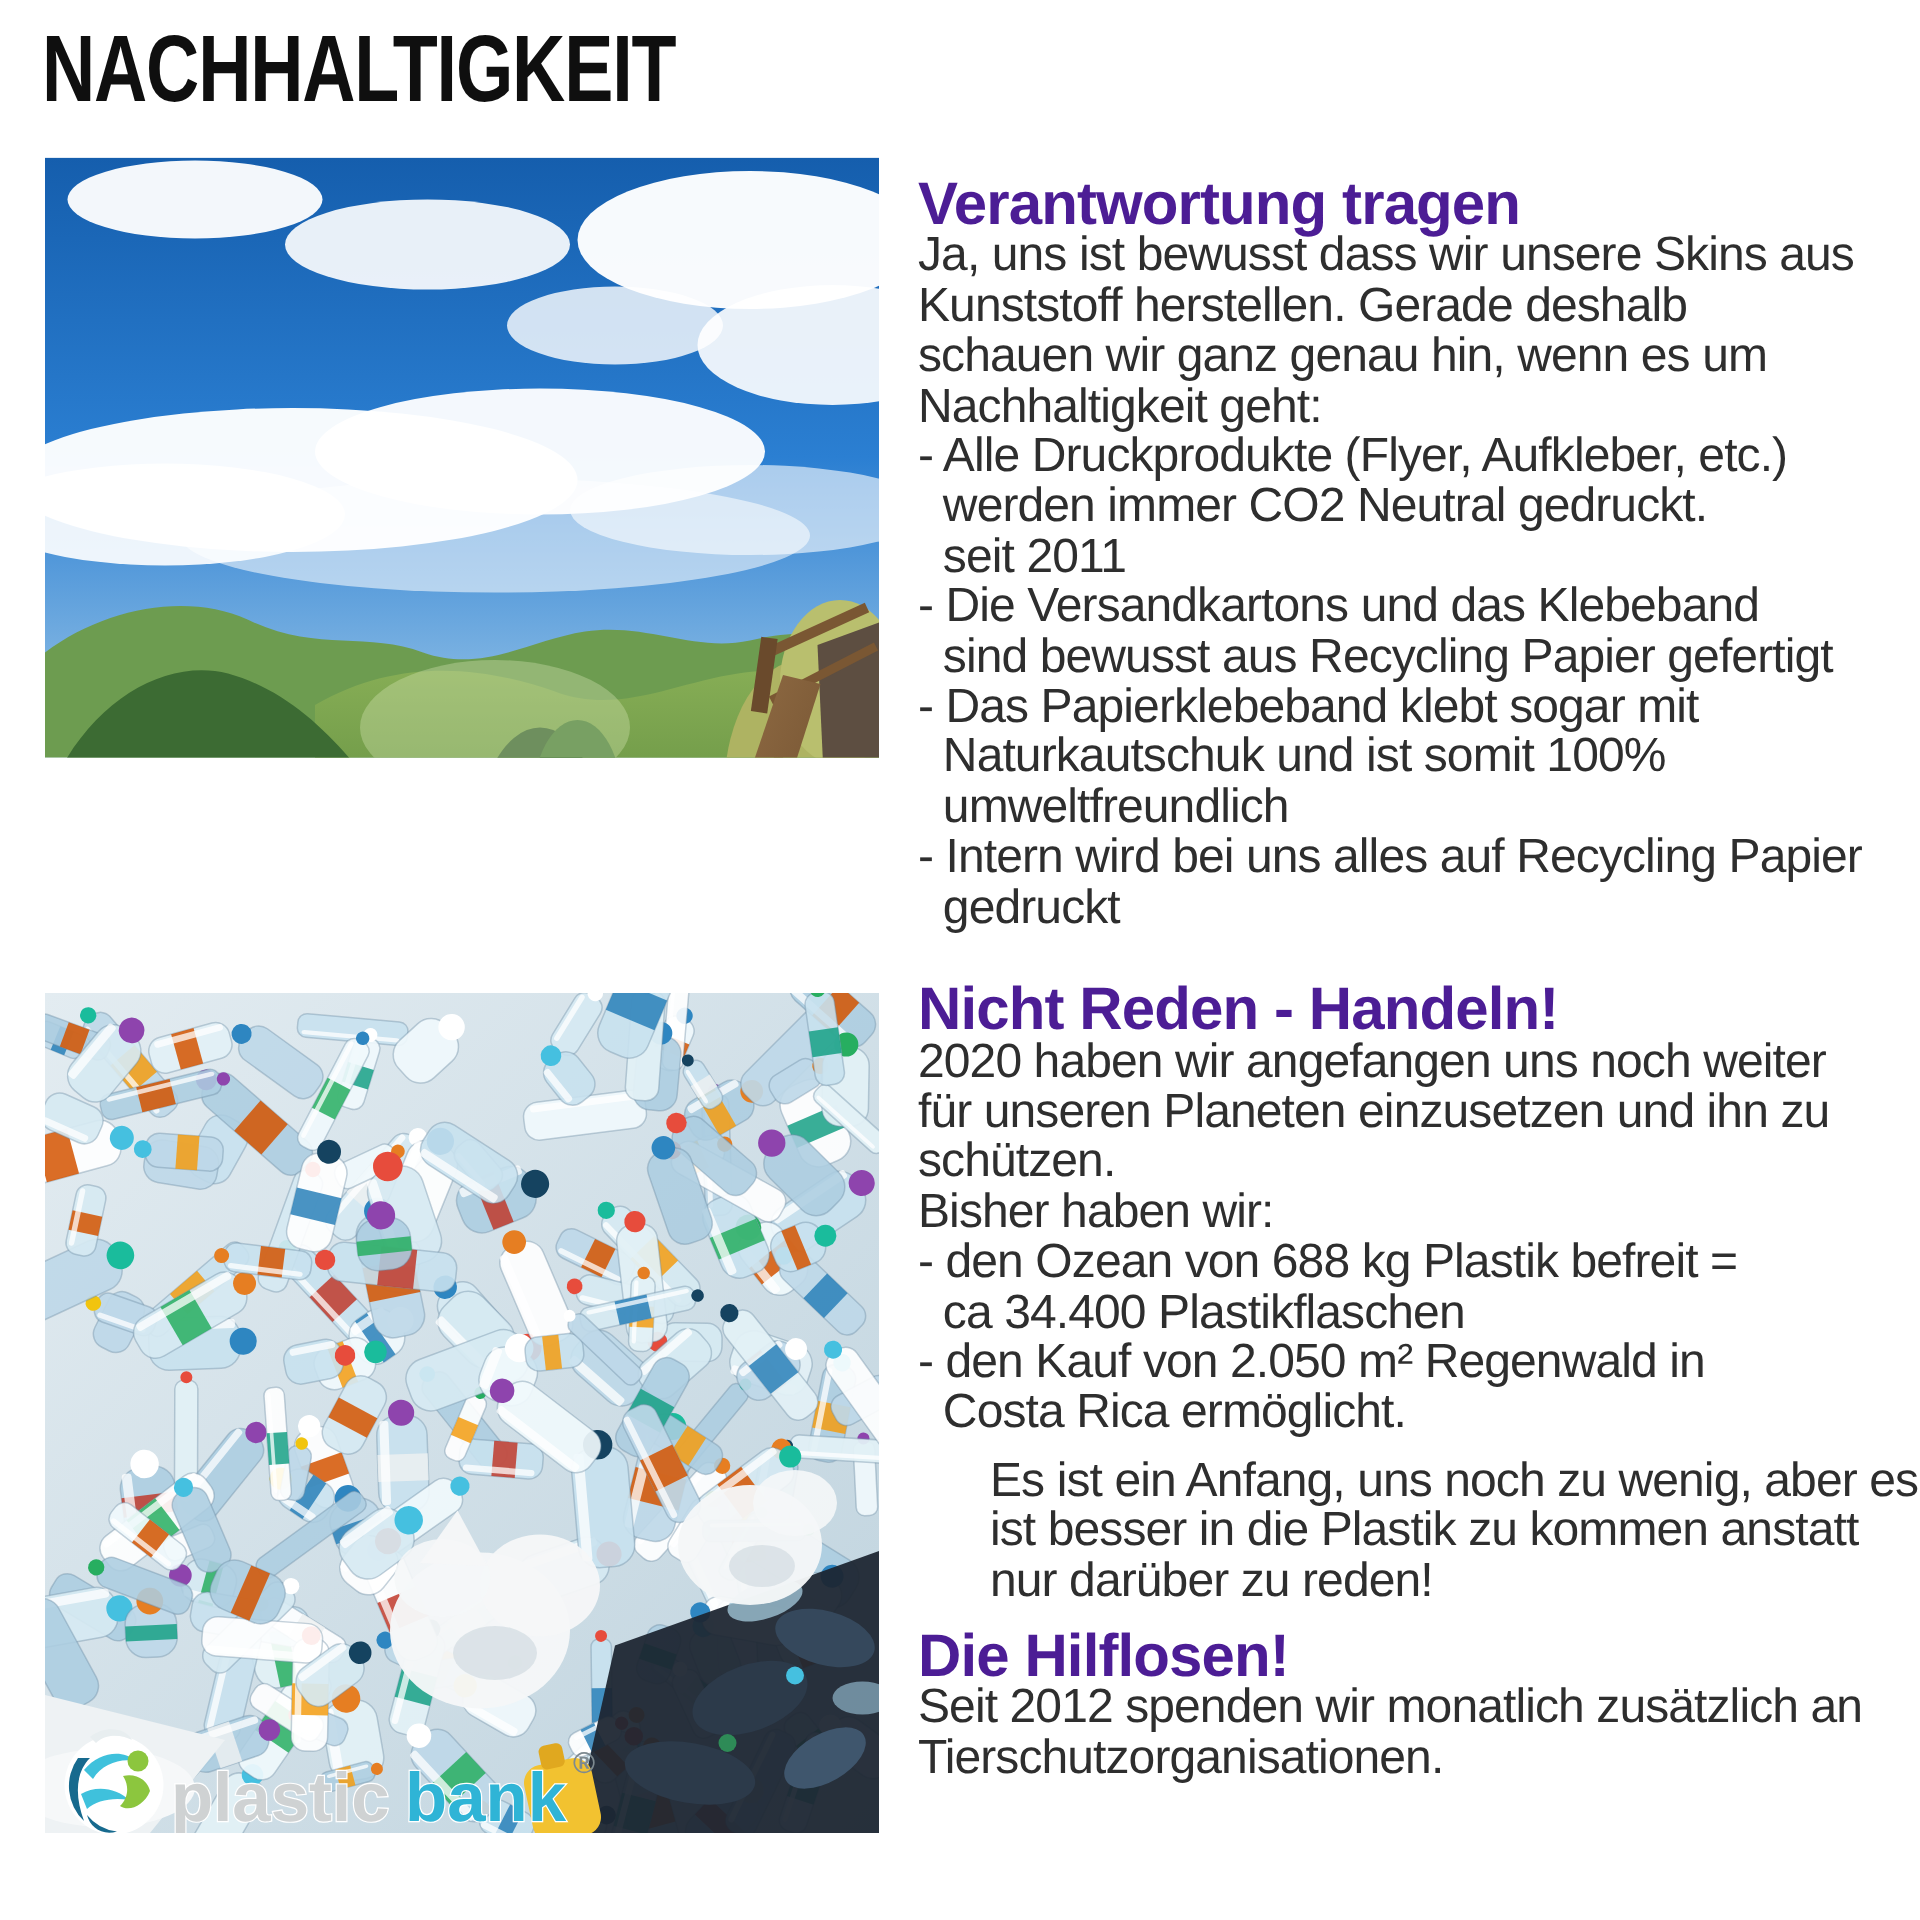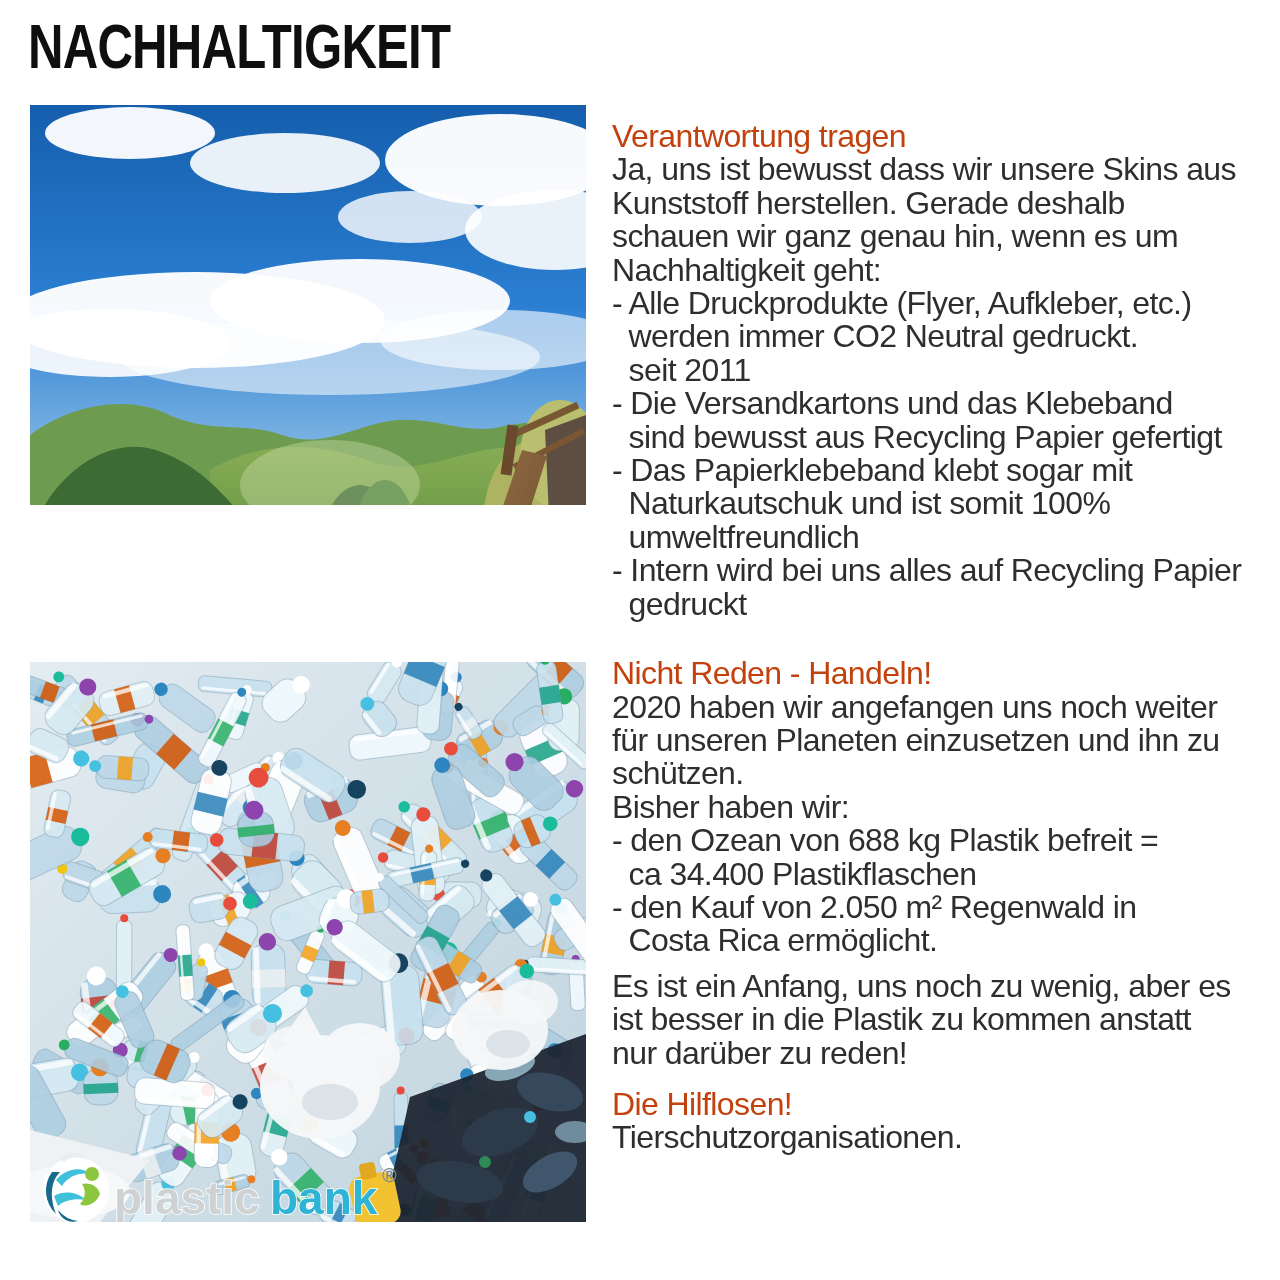--- a/index.html
+++ b/index.html
@@ -7,22 +7,22 @@
   .page{position:relative;width:1280px;height:1280px;background:#ffffff;overflow:hidden;
         font-family:"Liberation Sans", sans-serif;color:#2e2e2e;border-radius:14px;}
   .h1{position:absolute;left:28px;top:10px;font-size:63px;font-weight:800;color:#0f0f0f;
       letter-spacing:-1px;transform:scaleX(0.78);transform-origin:0 0;white-space:nowrap;}
   .img-block{position:absolute;left:30px;width:556px;overflow:hidden;}
   .img-top{top:105px;height:400px;}
   .img-bottom{top:662px;height:560px;}
   .img-block svg{display:block;}
   .rightcol{position:absolute;left:612px;top:120px;width:668px;}
   .tblock{margin:0;}
-  .b1{margin-bottom:36px;} .b2{margin-bottom:12px;} .b3{margin-bottom:18px;}
-  .thead{font-weight:400;color:#c2410c;font-size:32px;line-height:33.4px;white-space:pre;letter-spacing:-0.6px;}
+  .b1{margin-bottom:36px;} .b2{margin-bottom:12px;} .b3{margin-bottom:18px;margin-left:48px;}
+  .thead{font-weight:700;color:#4c1d95;font-size:40px;line-height:33.4px;white-space:pre;letter-spacing:-0.6px;}
   .tline{font-size:32px;line-height:33.4px;white-space:pre;letter-spacing:-0.6px;color:#2e2e2e;}
   text{font-family:"Liberation Sans", sans-serif;}
 </style>
 </head>
 <body>
 
 <div class="page">
 
   <div class="h1">NACHHALTIGKEIT</div>
 
@@ -1113,17 +1113,18 @@
     </div>
 
     <div class="tblock b3">
       <div class="tline">Es ist ein Anfang, uns noch zu wenig, aber es</div>
       <div class="tline">ist besser in die Plastik zu kommen anstatt</div>
       <div class="tline">nur darüber zu reden!</div>
     </div>
 
     <div class="tblock">
       <div class="thead">Die Hilflosen!</div>
+      <div class="tline">Seit 2012 spenden wir monatlich zusätzlich an</div>
       <div class="tline">Tierschutzorganisationen.</div>
     </div>
 
   </div>
 </div>
 
 </body></html>

